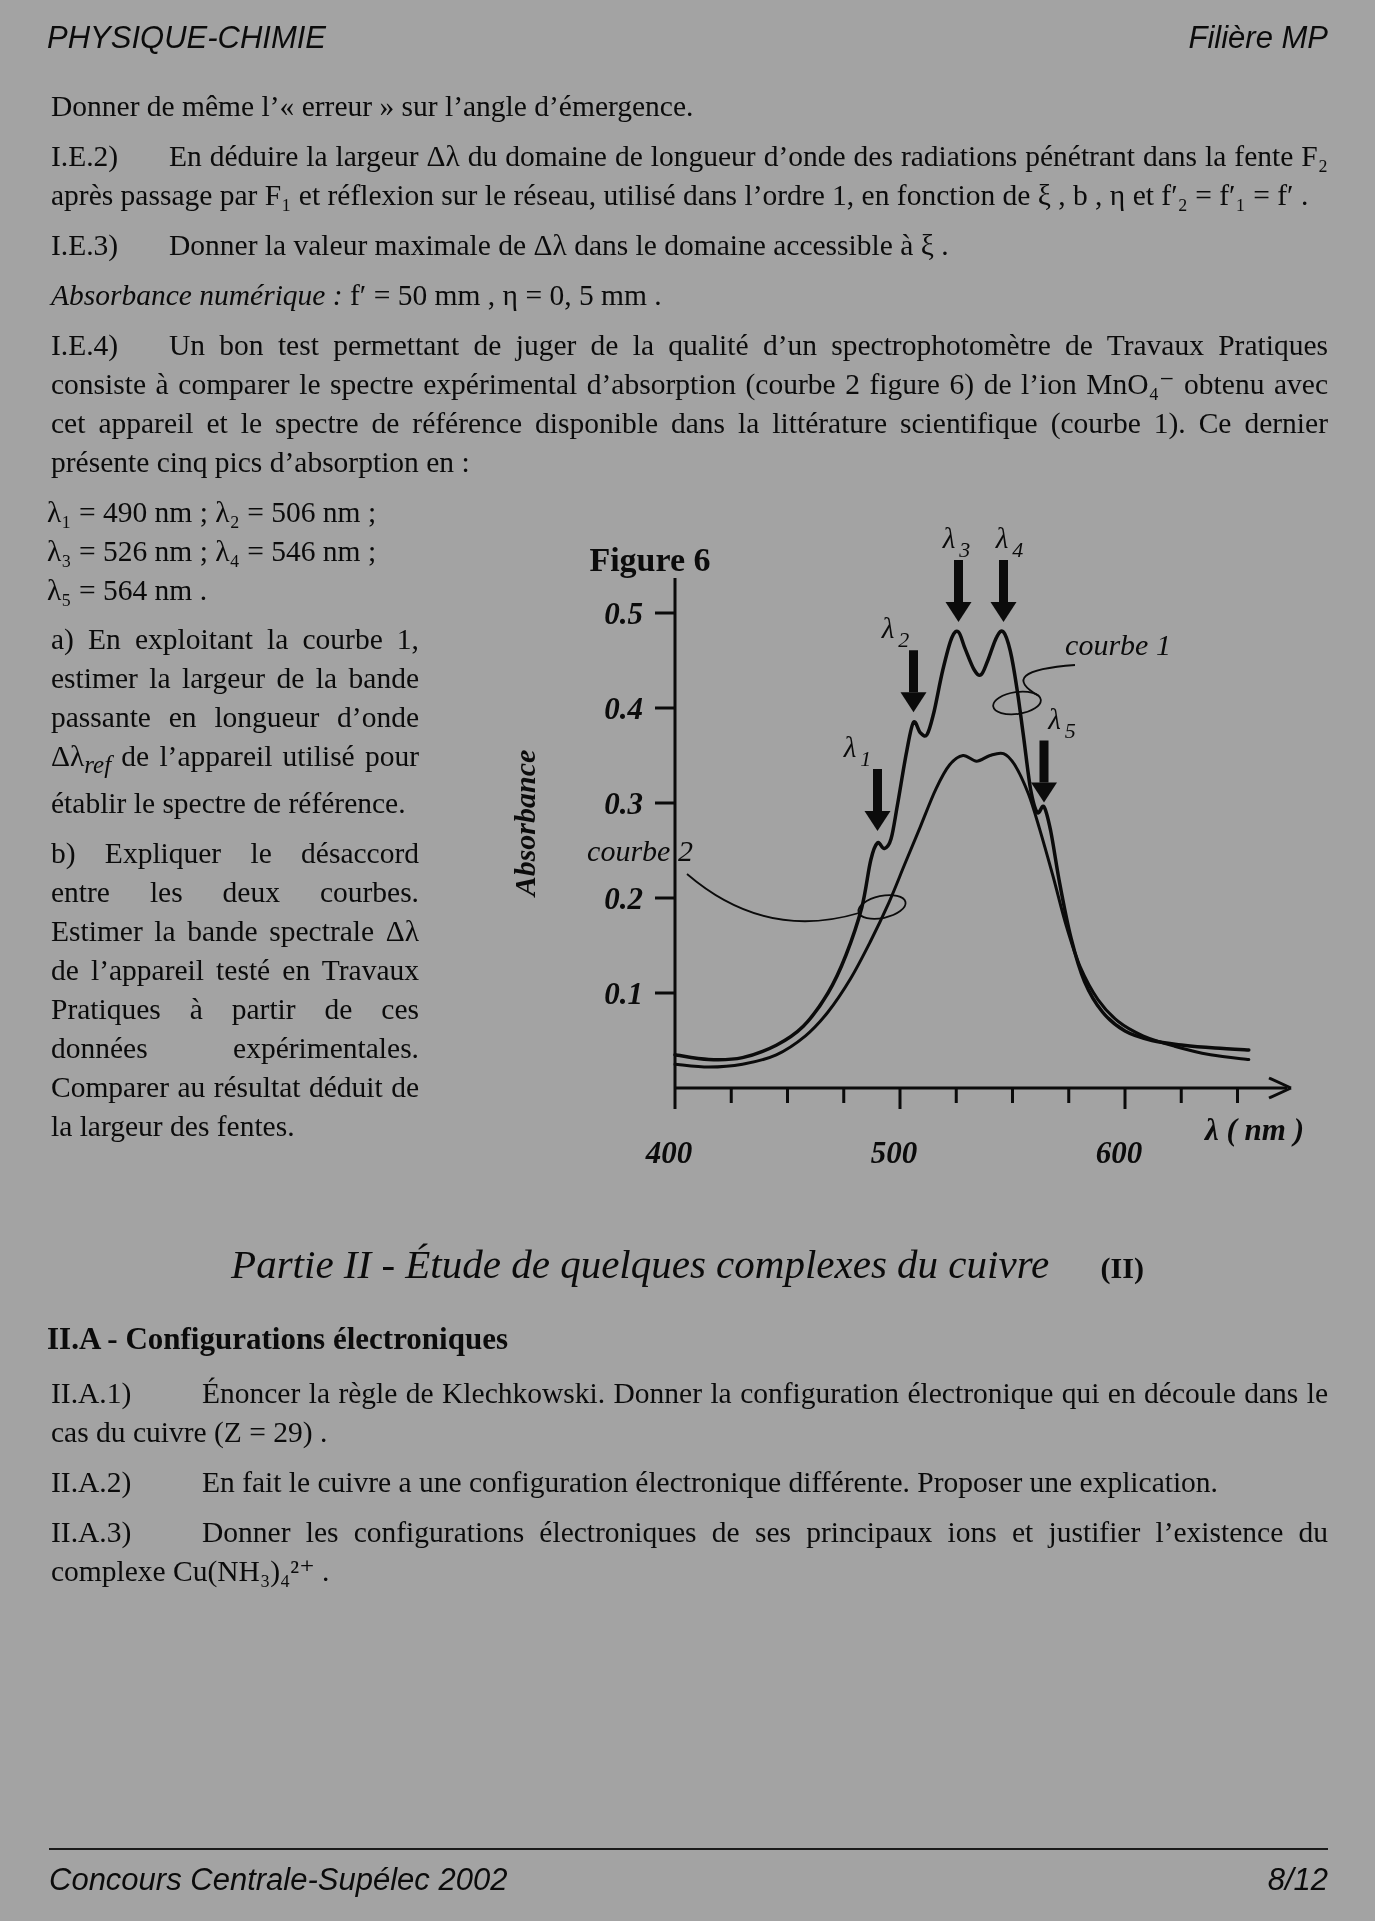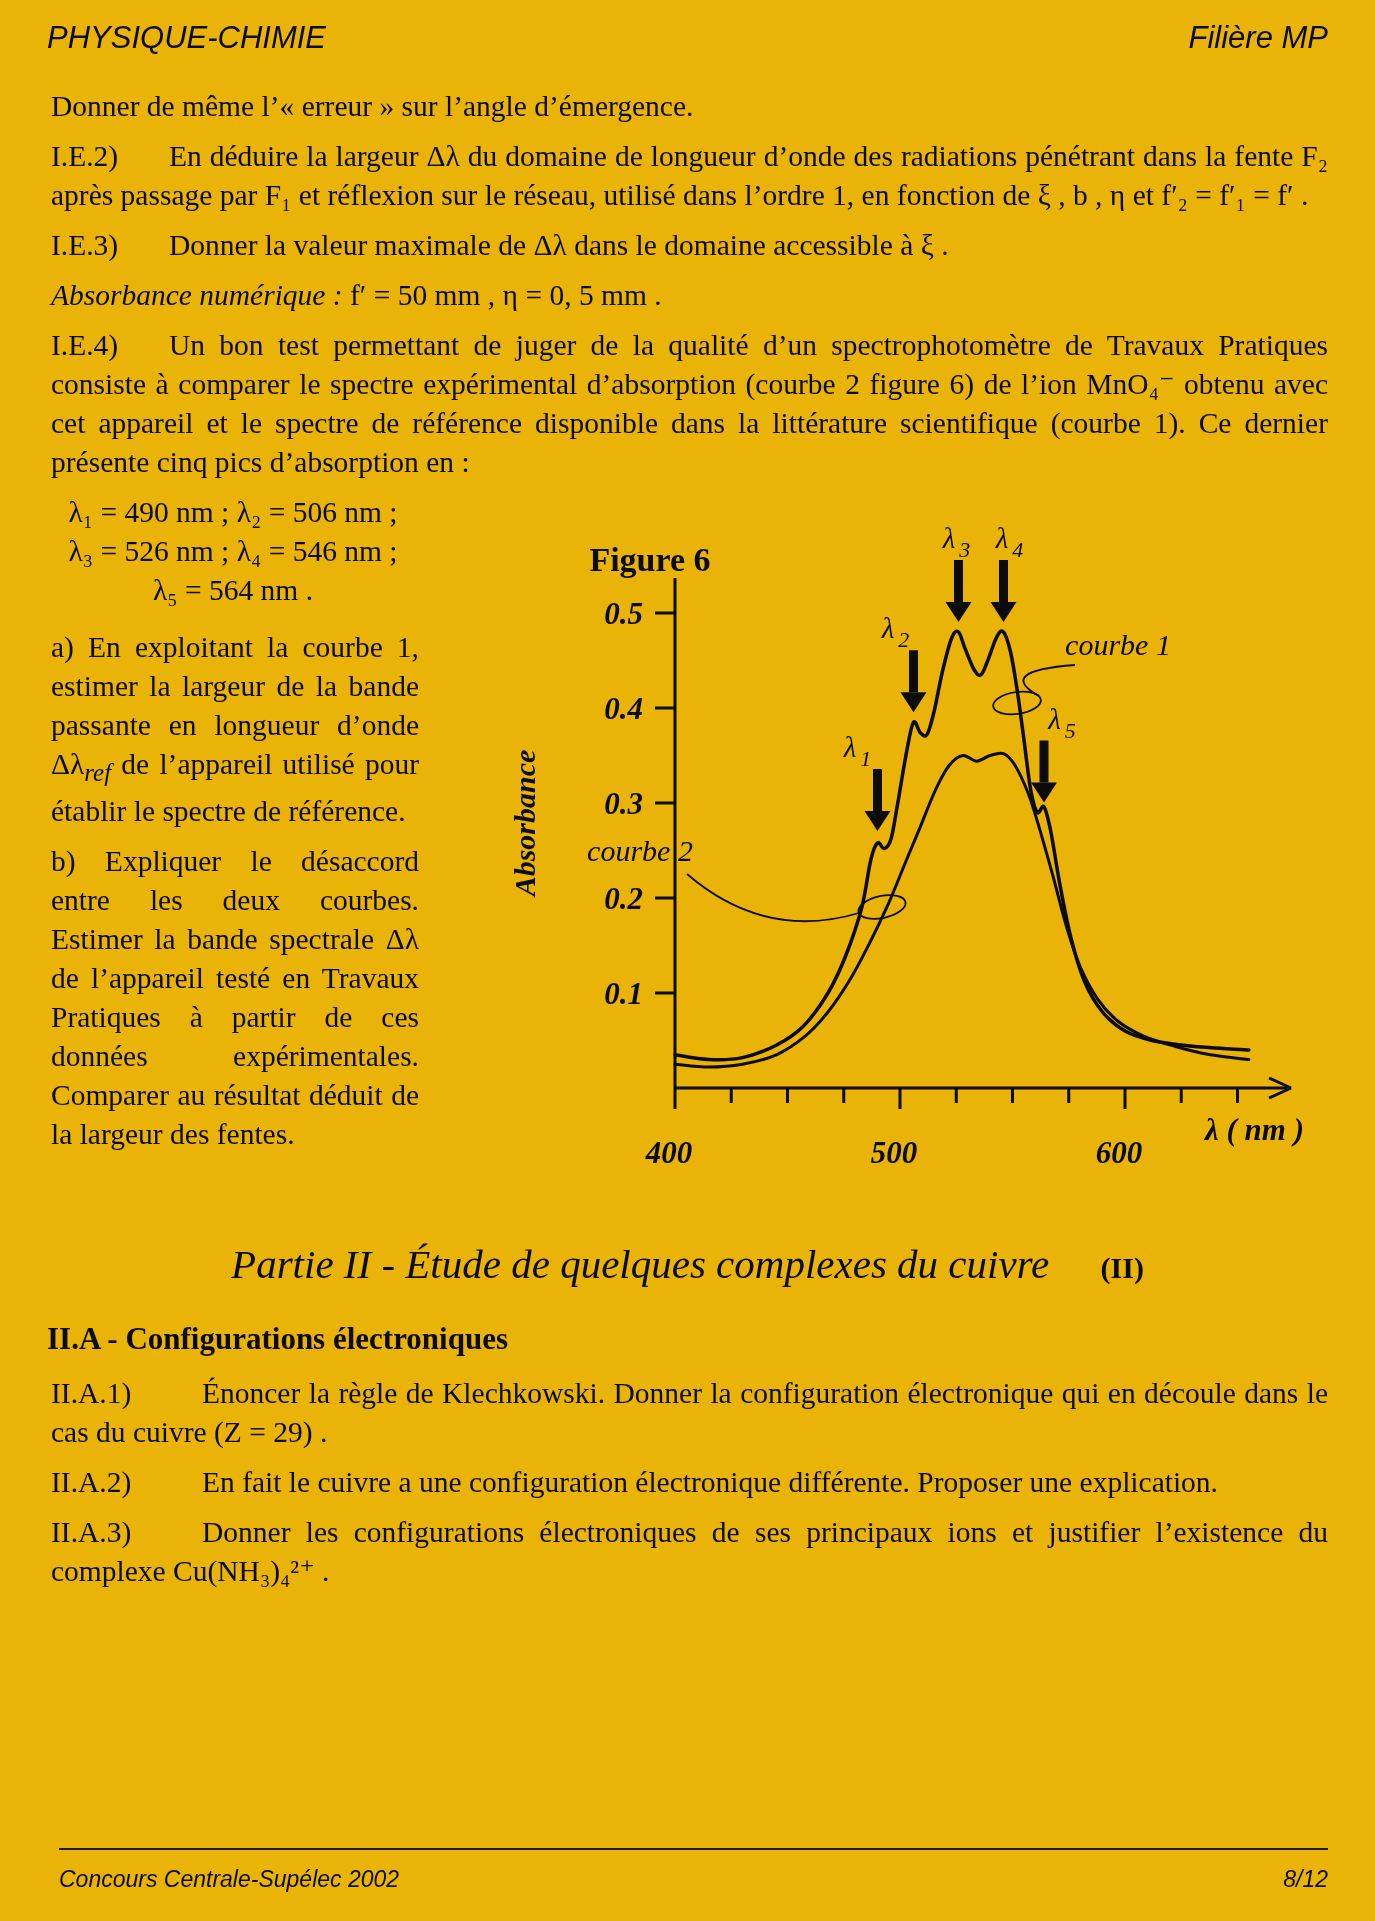--- a/index.html
+++ b/index.html
@@ -1,50 +1,50 @@
 <!DOCTYPE html>
 <html lang="fr"><head>
 <meta charset="utf-8">
 <style>
   html,body{margin:0;padding:0;background:#e8e8e8;}
   .page{
     width:1375px;height:1921px;position:relative;margin:0 auto;
-    background:#eab308;color:#0b0b0b;box-sizing:border-box;
+    background:#a3a3a3;color:#0b0b0b;box-sizing:border-box;
     padding:18px 47px 16px 47px;
     font-family:"Liberation Serif","DejaVu Serif",serif;
     font-size:29.5px;line-height:39px;
   }
   .hdr{
     display:flex;justify-content:space-between;align-items:baseline;
     font-family:"Liberation Sans","DejaVu Sans",sans-serif;
     font-style:italic;font-size:31px;margin-bottom:30px;
   }
   .para{margin:0 0 11px 4px;text-align:justify;}
   .lbl{display:inline-block;}
   .w1{min-width:118px;}
   .w2{min-width:151px;}
   .app-italic{font-style:italic;}
   .two-col{display:flex;gap:16px;margin-top:4px;}
   .left-col{flex:0 0 372px;width:372px;}
-  .lambda{margin-bottom:18px;text-align:center;}
+  .lambda{margin-bottom:10px;}
   .lambda div{white-space:nowrap;}
   .left-col .para{text-align:justify;}
   sub.sref{font-style:italic;font-size:25px;}
   figure.fig{margin:0;padding:0;flex:1;}
   .part-title{
     text-align:center;font-weight:400;font-style:italic;
     font-size:41px;line-height:50px;margin:46px 0 26px 0;
   }
   .pt-paren{font-style:normal;font-weight:700;font-size:30px;margin-left:41px;}
   .sec-title{font-size:31px;font-weight:700;margin:10px 0 16px 0;}
   .ftr{
-    position:absolute;left:59px;right:47px;bottom:22px;
+    position:absolute;left:49px;right:47px;bottom:22px;
     display:flex;justify-content:space-between;align-items:baseline;
     font-family:"Liberation Sans","DejaVu Sans",sans-serif;
-    font-style:italic;font-size:23px;
+    font-style:italic;font-size:31px;
     border-top:2px solid #1a1a1a;padding-top:10px;
   }
   
   svg text{font-family:"Liberation Serif","DejaVu Serif",serif;fill:#0b0b0b;}
   .tick-label{font-size:31px;font-weight:700;font-style:italic;}
   .fig-title{font-size:34px;font-weight:700;}
   .peak-label{font-size:29px;font-style:italic;}
   .curve-label{font-size:30px;font-style:italic;}
   .axis-label{font-size:30px;font-weight:700;font-style:italic;}
 </style>

